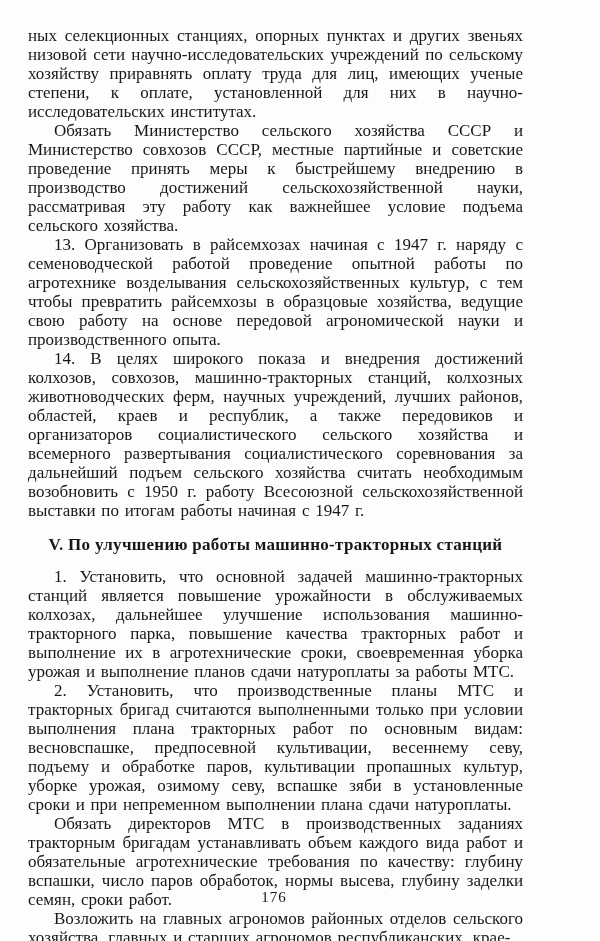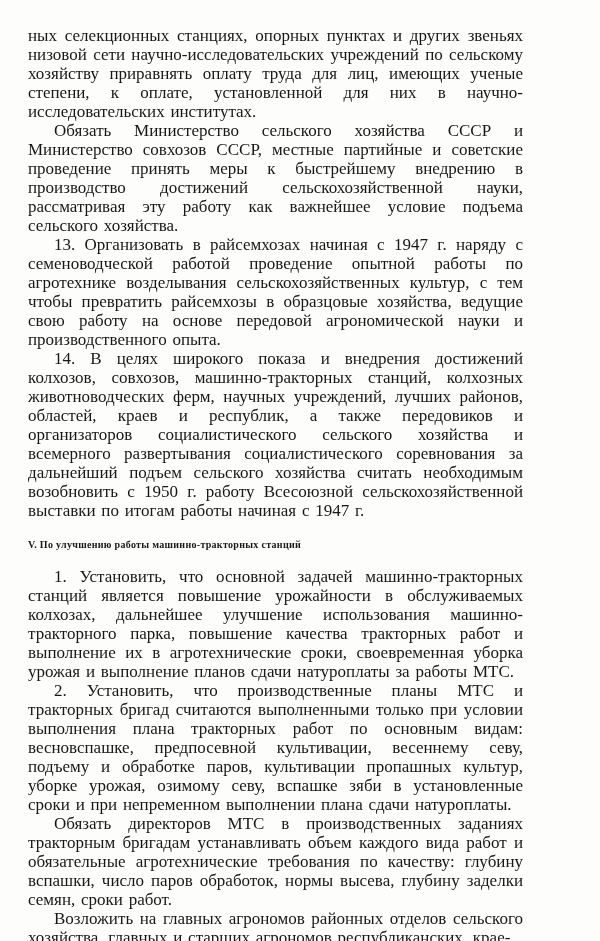--- a/index.html
+++ b/index.html
@@ -28,23 +28,23 @@
   .para {
     margin: 0;
     text-indent: 26px;
     word-spacing: 1.5px;
   }
   .para.no-indent {
     text-indent: 0;
   }
   .section-heading {
     margin: 15px 0 13px 0;
-    text-align: left;
+    text-align: center;
     text-indent: 0;
-    font-size: 10px;
+    font-size: 17px;
     font-weight: bold;
     letter-spacing: 0.3px;
   }
   .page-number {
     position: absolute;
     left: 0;
     top: 888px;
     width: 100%;
     text-align: center;
     font-size: 15px;
@@ -60,13 +60,14 @@
   <p class="para">13. Организовать в райсемхозах начиная с 1947 г. наряду с семеноводческой работой проведение опытной работы по агротехнике возделывания сельскохозяйственных культур, с тем чтобы превратить райсемхозы в образцовые хозяйства, ведущие свою работу на основе передовой агрономической науки и производственного опыта.</p>
   <p class="para">14. В целях широкого показа и внедрения достижений колхозов, совхозов, машинно-тракторных станций, колхозных животноводческих ферм, научных учреждений, лучших районов, областей, краев и республик, а также передовиков и организаторов социалистического сельского хозяйства и всемерного развертывания социалистического соревнования за дальнейший подъем сельского хозяйства считать необходимым возобновить с 1950 г. работу Всесоюзной сельскохозяйственной выставки по итогам работы начиная с 1947 г.</p>
 
   <h2 class="section-heading">V. По улучшению работы машинно-тракторных станций</h2>
 
   <p class="para">1. Установить, что основной задачей машинно-тракторных станций является повышение урожайности в обслуживаемых колхозах, дальнейшее улучшение использования машинно-тракторного парка, повышение качества тракторных работ и выполнение их в агротехнические сроки, своевременная уборка урожая и выполнение планов сдачи натуроплаты за работы МТС.</p>
   <p class="para">2. Установить, что производственные планы МТС и тракторных бригад считаются выполненными только при условии выполнения плана тракторных работ по основным видам: весновспашке, предпосевной культивации, весеннему севу, подъему и обработке паров, культивации пропашных культур, уборке урожая, озимому севу, вспашке зяби в установленные сроки и при непременном выполнении плана сдачи натуроплаты.</p>
   <p class="para">Обязать директоров МТС в производственных заданиях тракторным бригадам устанавливать объем каждого вида работ и обязательные агротехнические требования по качеству: глубину вспашки, число паров обработок, нормы высева, глубину заделки семян, сроки работ.</p>
   <p class="para">Возложить на главных агрономов районных отделов сельского хозяйства, главных и старших агрономов республиканских, крае-</p>
 
+  <div class="page-number">176</div>
 </div>
 
 </body></html>

